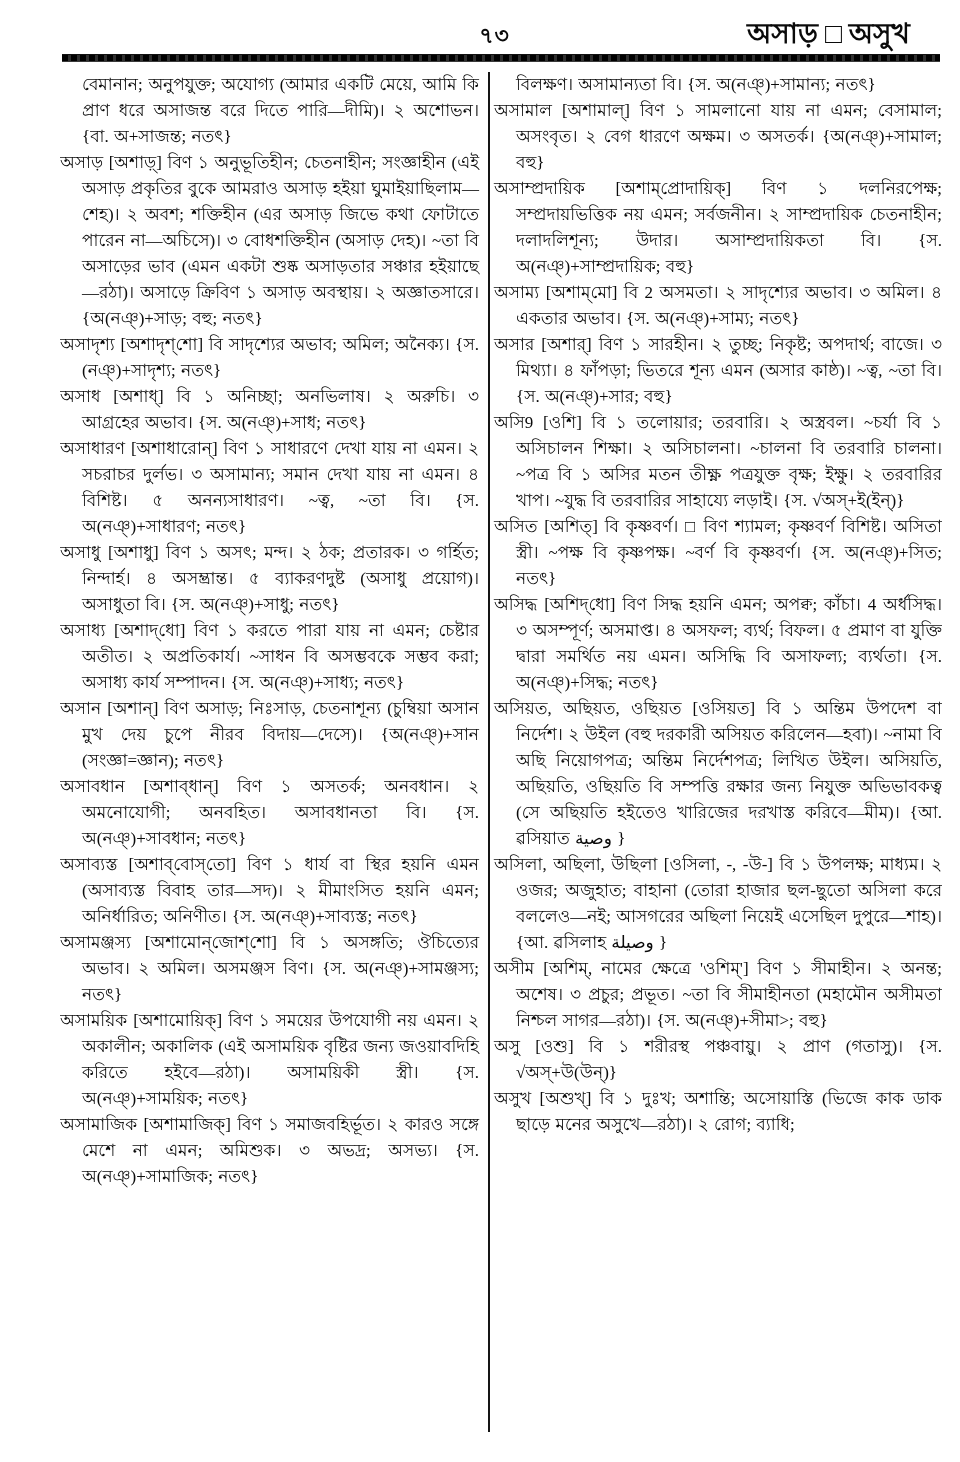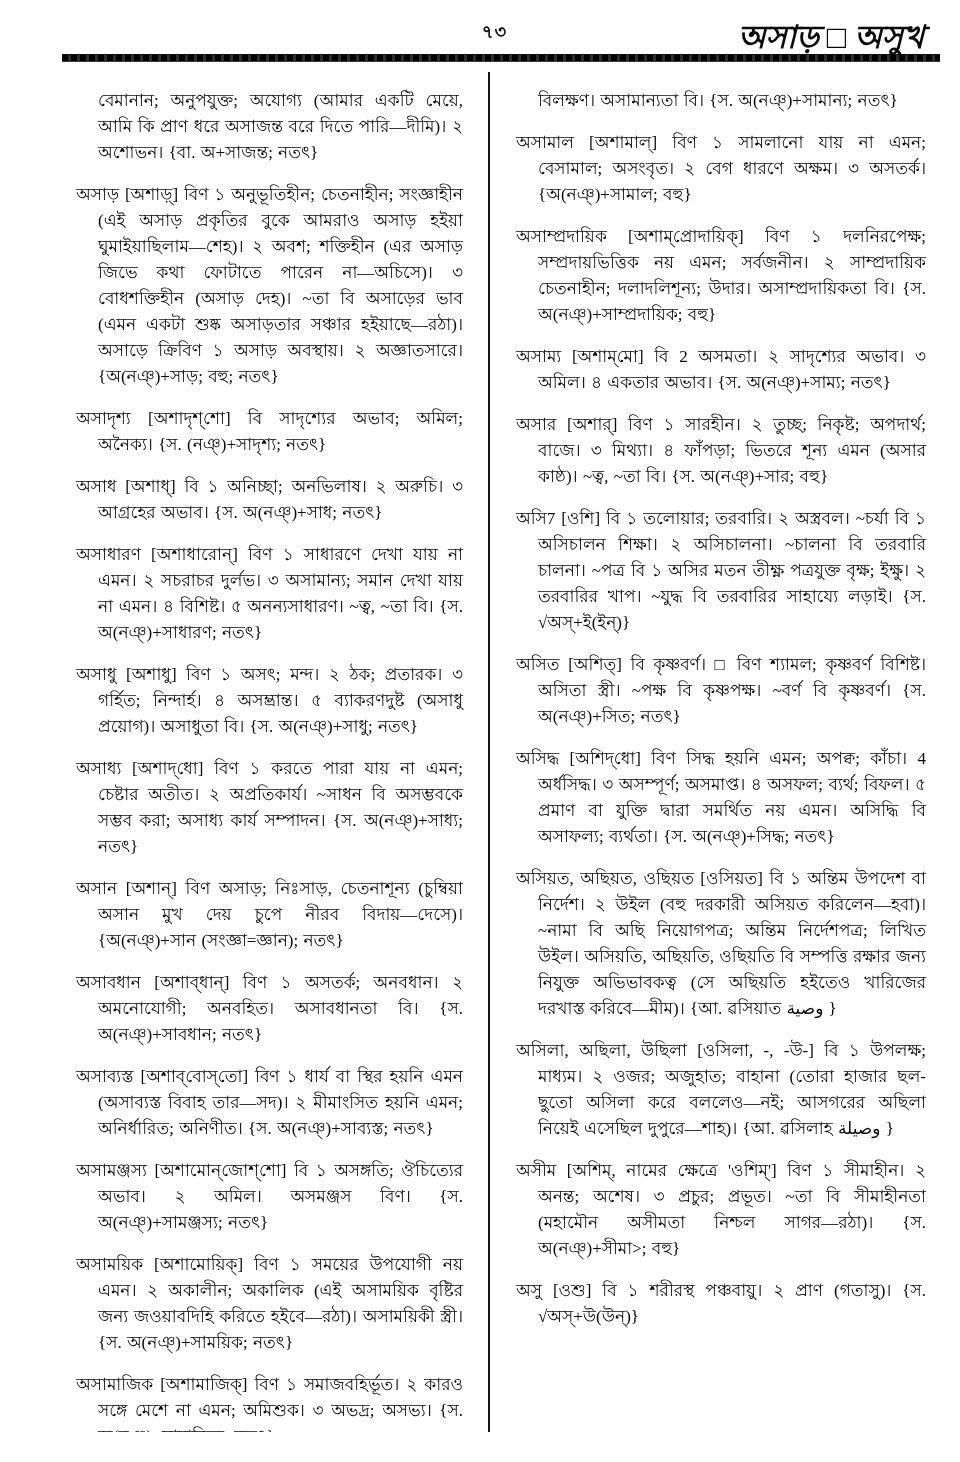--- a/index.html
+++ b/index.html
@@ -10,37 +10,37 @@
     overflow:hidden;
   }
   .page{
     box-sizing:border-box;width:960px;height:1462px;
     padding:8px 18px 8px 60px;
     background:#fff;
   }
   .pagehead{position:relative;height:44px;}
   .pageno{
     position:absolute;left:0;right:13px;top:10px;
-    text-align:center;font-size:18px;font-weight:bold;letter-spacing:1px;
+    text-align:center;font-size:22px;font-weight:bold;letter-spacing:1px;
   }
   .guide{
-    position:absolute;right:18px;top:4px;
-    font-size:32px;font-weight:bold;white-space:nowrap;font-style:italic;
+    position:absolute;right:32px;top:4px;
+    font-size:28px;font-weight:bold;white-space:nowrap;
   }
   .rule{
     height:6px;margin:2px 2px 10px 2px;
     background:repeating-linear-gradient(90deg,#000 0 6px,#2e2e2e 6px 9px);
     border-top:1px solid #111;border-bottom:1px solid #3a3a3a;
   }
   .cols{display:flex;align-items:stretch;height:1360px;overflow:hidden;}
   .col{box-sizing:border-box;}
   .col.left{width:428px;padding-right:9px;}
-  .col.right{width:454px;border-left:2px solid #151515;padding-left:10px;}
+  .col.right{width:454px;border-left:2px solid #151515;padding-left:4px;}
   .entry{
-    margin:16px;
+    margin:0;
     font-size:17px;line-height:26px;
     text-align:justify;
     padding-left:22px;text-indent:-22px;
     word-spacing:1px;
   }
   .entry.cont{text-indent:0;}
   .head{font-weight:normal;}
 </style>
 </head>
 <body>
@@ -87,31 +87,32 @@
         <p class="entry cont"> <span class="body">বিলক্ষণ। অসামান্যতা বি। {স. অ(নঞ্)+সামান্য; নতৎ}</span></p>
 
         <p class="entry"><span class="head">অসামাল</span> <span class="body">[অশামাল্] বিণ ১ সামলানো যায় না এমন; বেসামাল; অসংবৃত। ২ বেগ ধারণে অক্ষম। ৩ অসতর্ক। {অ(নঞ্)+সামাল; বহু}</span></p>
 
         <p class="entry"><span class="head">অসাম্প্রদায়িক</span> <span class="body">[অশাম্‌প্রোদায়িক্] বিণ ১ দলনিরপেক্ষ; সম্প্রদায়ভিত্তিক নয় এমন; সর্বজনীন। ২ সাম্প্রদায়িক চেতনাহীন; দলাদলিশূন্য; উদার। অসাম্প্রদায়িকতা বি। {স. অ(নঞ্)+সাম্প্রদায়িক; বহু}</span></p>
 
         <p class="entry"><span class="head">অসাম্য</span> <span class="body">[অশাম্‌মো] বি 2 অসমতা। ২ সাদৃশ্যের অভাব। ৩ অমিল। ৪ একতার অভাব। {স. অ(নঞ্)+সাম্য; নতৎ}</span></p>
 
         <p class="entry"><span class="head">অসার</span> <span class="body">[অশার্] বিণ ১ সারহীন। ২ তুচ্ছ; নিকৃষ্ট; অপদার্থ; বাজে। ৩ মিথ্যা। ৪ ফাঁপড়া; ভিতরে শূন্য এমন (অসার কাষ্ঠ)। ~ত্ব, ~তা বি। {স. অ(নঞ্)+সার; বহু}</span></p>
 
-        <p class="entry"><span class="head">অসি7</span> <span class="body">[ওশি] বি ১ তলোয়ার; তরবারি। ২ অস্ত্রবল। ~চর্যা বি ১ অসিচালন শিক্ষা। ২ অসিচালনা। ~চালনা বি তরবারি চালনা। ~পত্র বি ১ অসির মতন তীক্ষ্ণ পত্রযুক্ত বৃক্ষ; ইক্ষু। ২ তরবারির খাপ। ~যুদ্ধ বি তরবারির সাহায্যে লড়াই। {স. √অস্+ই(ইন্)}</span></p>
+        <p class="entry"><span class="head">অসি9</span> <span class="body">[ওশি] বি ১ তলোয়ার; তরবারি। ২ অস্ত্রবল। ~চর্যা বি ১ অসিচালন শিক্ষা। ২ অসিচালনা। ~চালনা বি তরবারি চালনা। ~পত্র বি ১ অসির মতন তীক্ষ্ণ পত্রযুক্ত বৃক্ষ; ইক্ষু। ২ তরবারির খাপ। ~যুদ্ধ বি তরবারির সাহায্যে লড়াই। {স. √অস্+ই(ইন্)}</span></p>
 
 
         <p class="entry"><span class="head">অসিত</span> <span class="body">[অশিত্] বি কৃষ্ণবর্ণ। □ বিণ শ্যামল; কৃষ্ণবর্ণ বিশিষ্ট। অসিতা স্ত্রী। ~পক্ষ বি কৃষ্ণপক্ষ। ~বর্ণ বি কৃষ্ণবর্ণ। {স. অ(নঞ্)+সিত; নতৎ}</span></p>
 
         <p class="entry"><span class="head">অসিদ্ধ</span> <span class="body">[অশিদ্‌ধো] বিণ সিদ্ধ হয়নি এমন; অপক্ব; কাঁচা। 4 অর্ধসিদ্ধ। ৩ অসম্পূর্ণ; অসমাপ্ত। ৪ অসফল; ব্যর্থ; বিফল। ৫ প্রমাণ বা যুক্তি দ্বারা সমর্থিত নয় এমন। অসিদ্ধি বি অসাফল্য; ব্যর্থতা। {স. অ(নঞ্)+সিদ্ধ; নতৎ}</span></p>
 
         <p class="entry"><span class="head">অসিয়ত, অছিয়ত, ওছিয়ত</span> <span class="body">[ওসিয়ত] বি ১ অন্তিম উপদেশ বা নির্দেশ। ২ উইল (বহু দরকারী অসিয়ত করিলেন—হবা)। ~নামা বি অছি নিয়োগপত্র; অন্তিম নির্দেশপত্র; লিখিত উইল। অসিয়তি, অছিয়তি, ওছিয়তি বি সম্পত্তি রক্ষার জন্য নিযুক্ত অভিভাবকত্ব (সে অছিয়তি হইতেও খারিজের দরখাস্ত করিবে—মীম)। {আ. ৱসিয়াত وصية }</span></p>
 
         <p class="entry"><span class="head">অসিলা, অছিলা, উছিলা</span> <span class="body">[ওসিলা, -, -উ-] বি ১ উপলক্ষ; মাধ্যম। ২ ওজর; অজুহাত; বাহানা (তোরা হাজার ছল-ছুতো অসিলা করে বললেও—নই; আসগরের অছিলা নিয়েই এসেছিল দুপুরে—শাহ)। {আ. ৱসিলাহ وصيلة }</span></p>
 
 
         <p class="entry"><span class="head">অসীম</span> <span class="body">[অশিম্, নামের ক্ষেত্রে 'ওশিম্'] বিণ ১ সীমাহীন। ২ অনন্ত; অশেষ। ৩ প্রচুর; প্রভূত। ~তা বি সীমাহীনতা (মহামৌন অসীমতা নিশ্চল সাগর—রঠা)। {স. অ(নঞ্)+সীমা&gt;; বহু}</span></p>
 
         <p class="entry"><span class="head">অসু</span> <span class="body">[ওশু] বি ১ শরীরস্থ পঞ্চবায়ু। ২ প্রাণ (গতাসু)। {স. √অস্+উ(উন্)}</span></p>
 
+        <p class="entry"><span class="head">অসুখ</span> <span class="body">[অশুখ্] বি ১ দুঃখ; অশান্তি; অসোয়াস্তি (ভিজে কাক ডাক ছাড়ে মনের অসুখে—রঠা)। ২ রোগ; ব্যাধি;</span></p>
       </section>
   </main>
 </div>
 
 </body></html>

